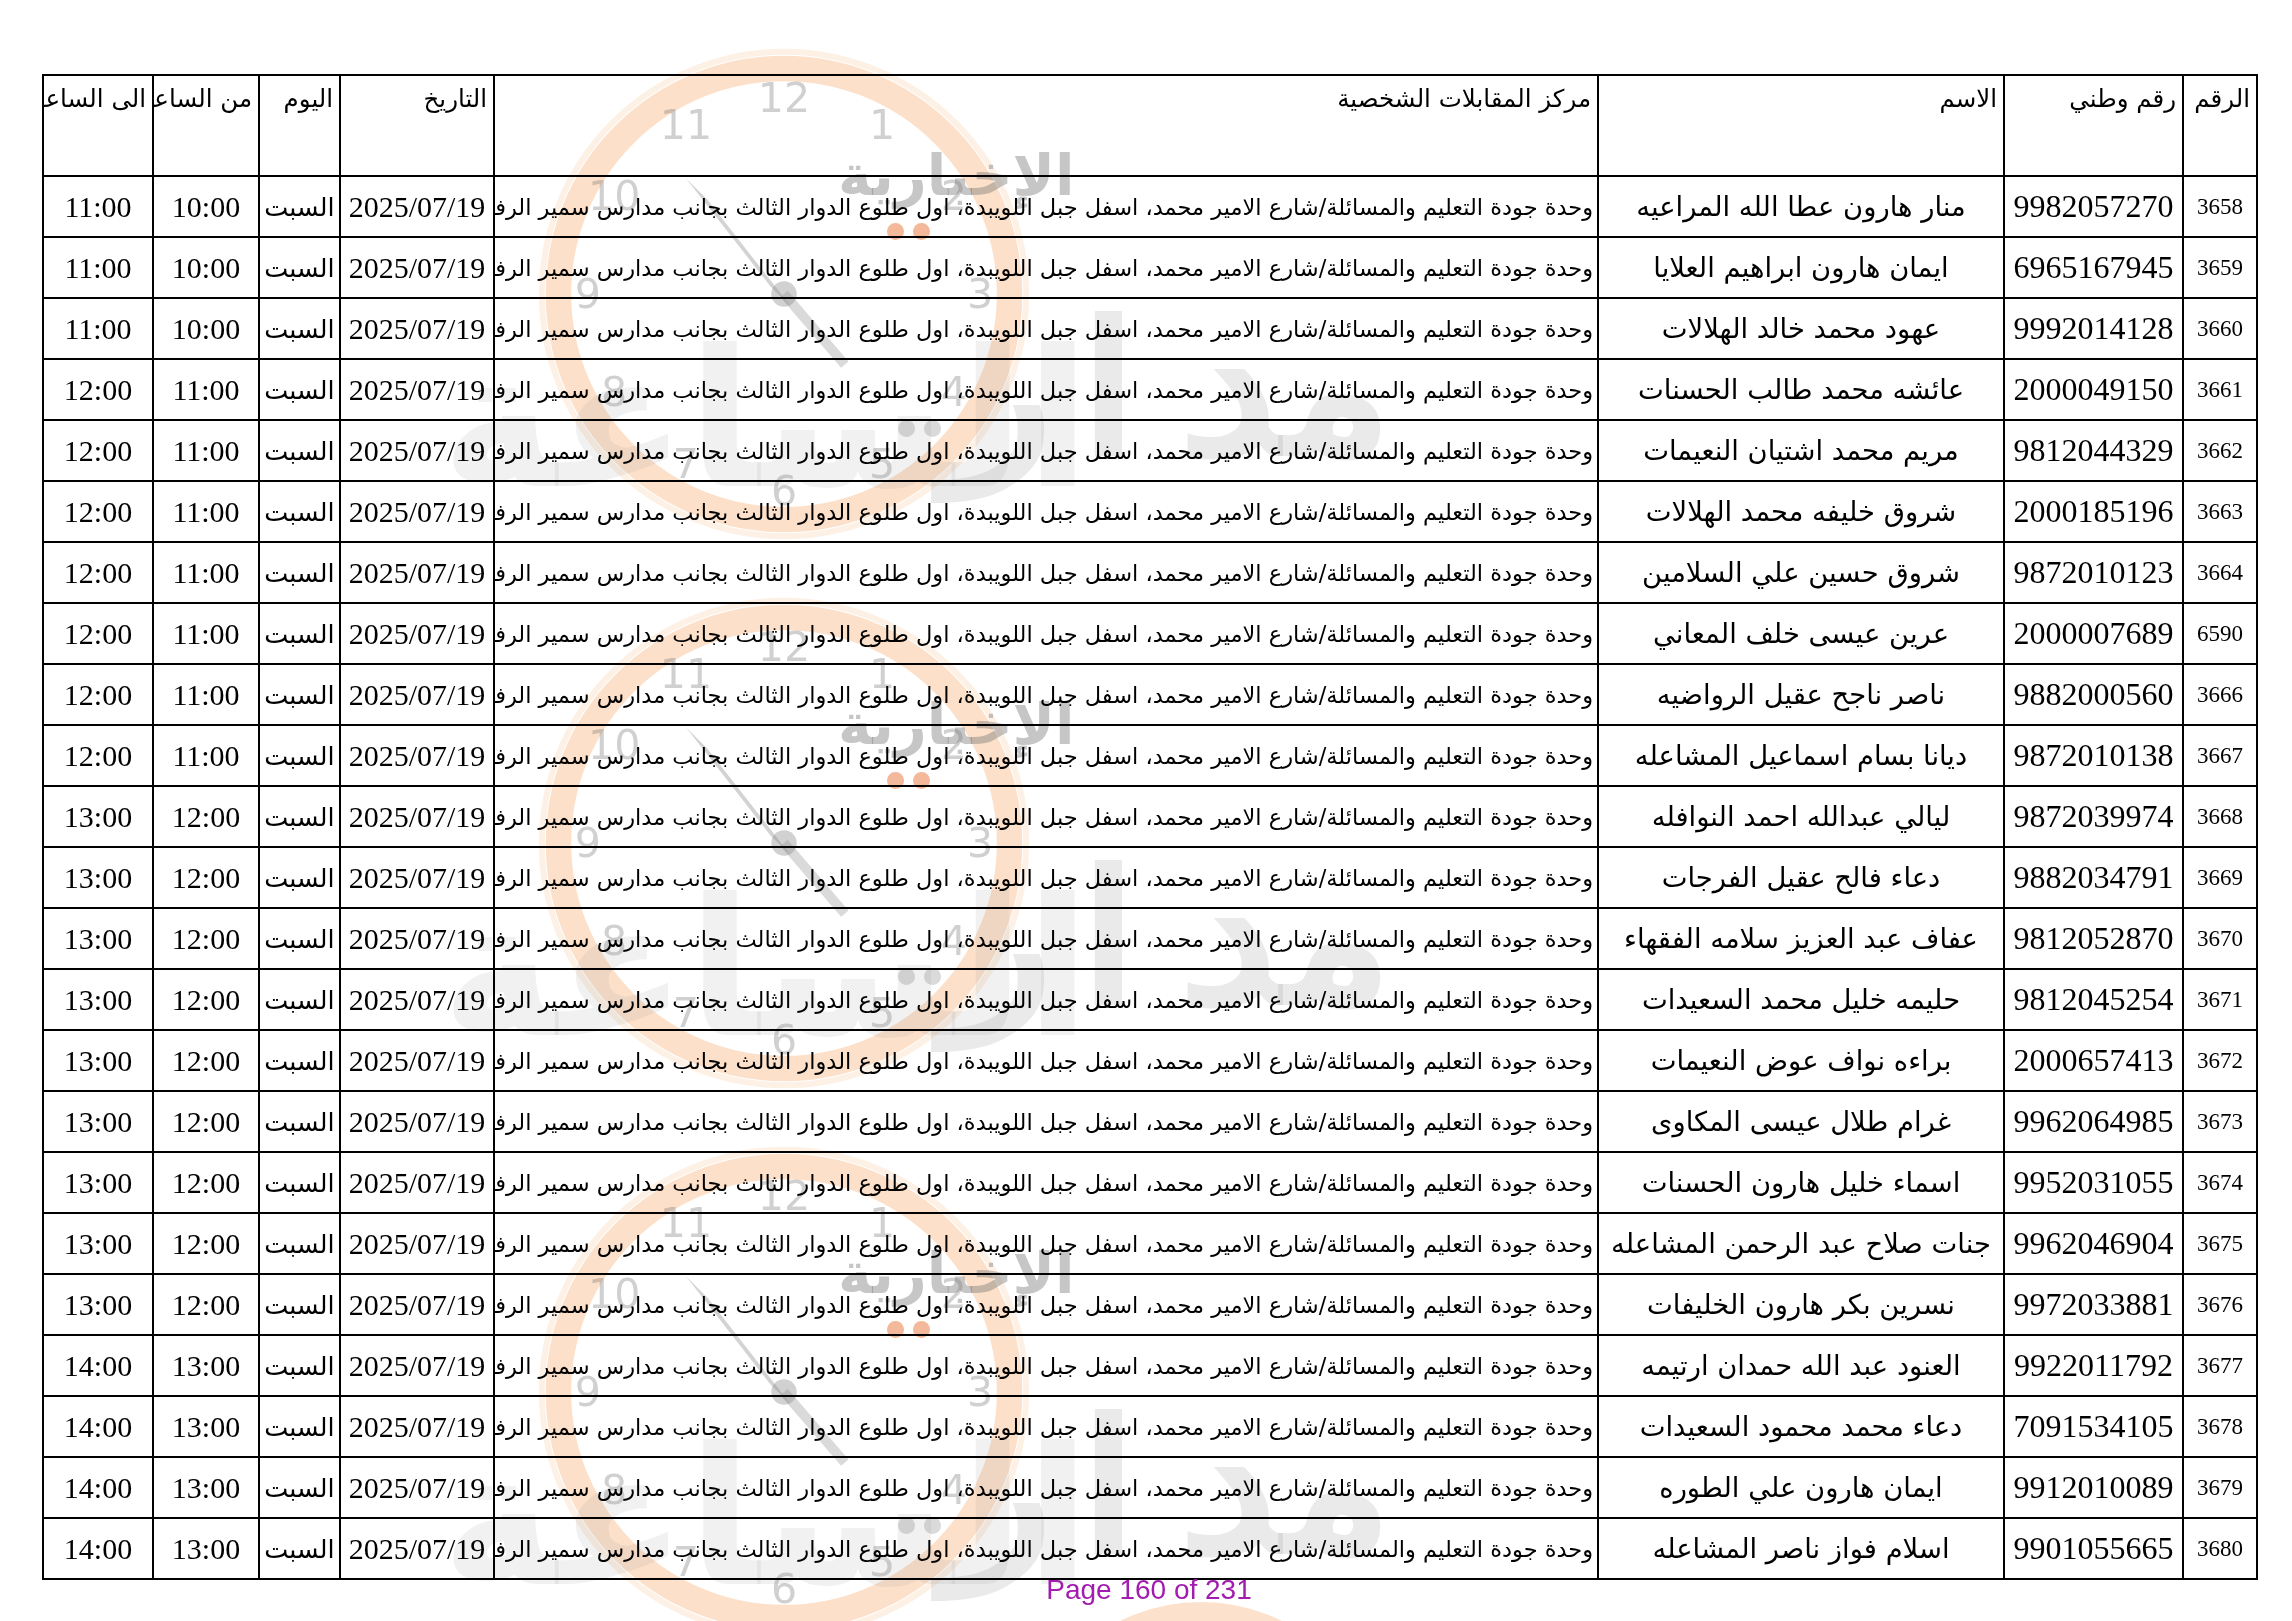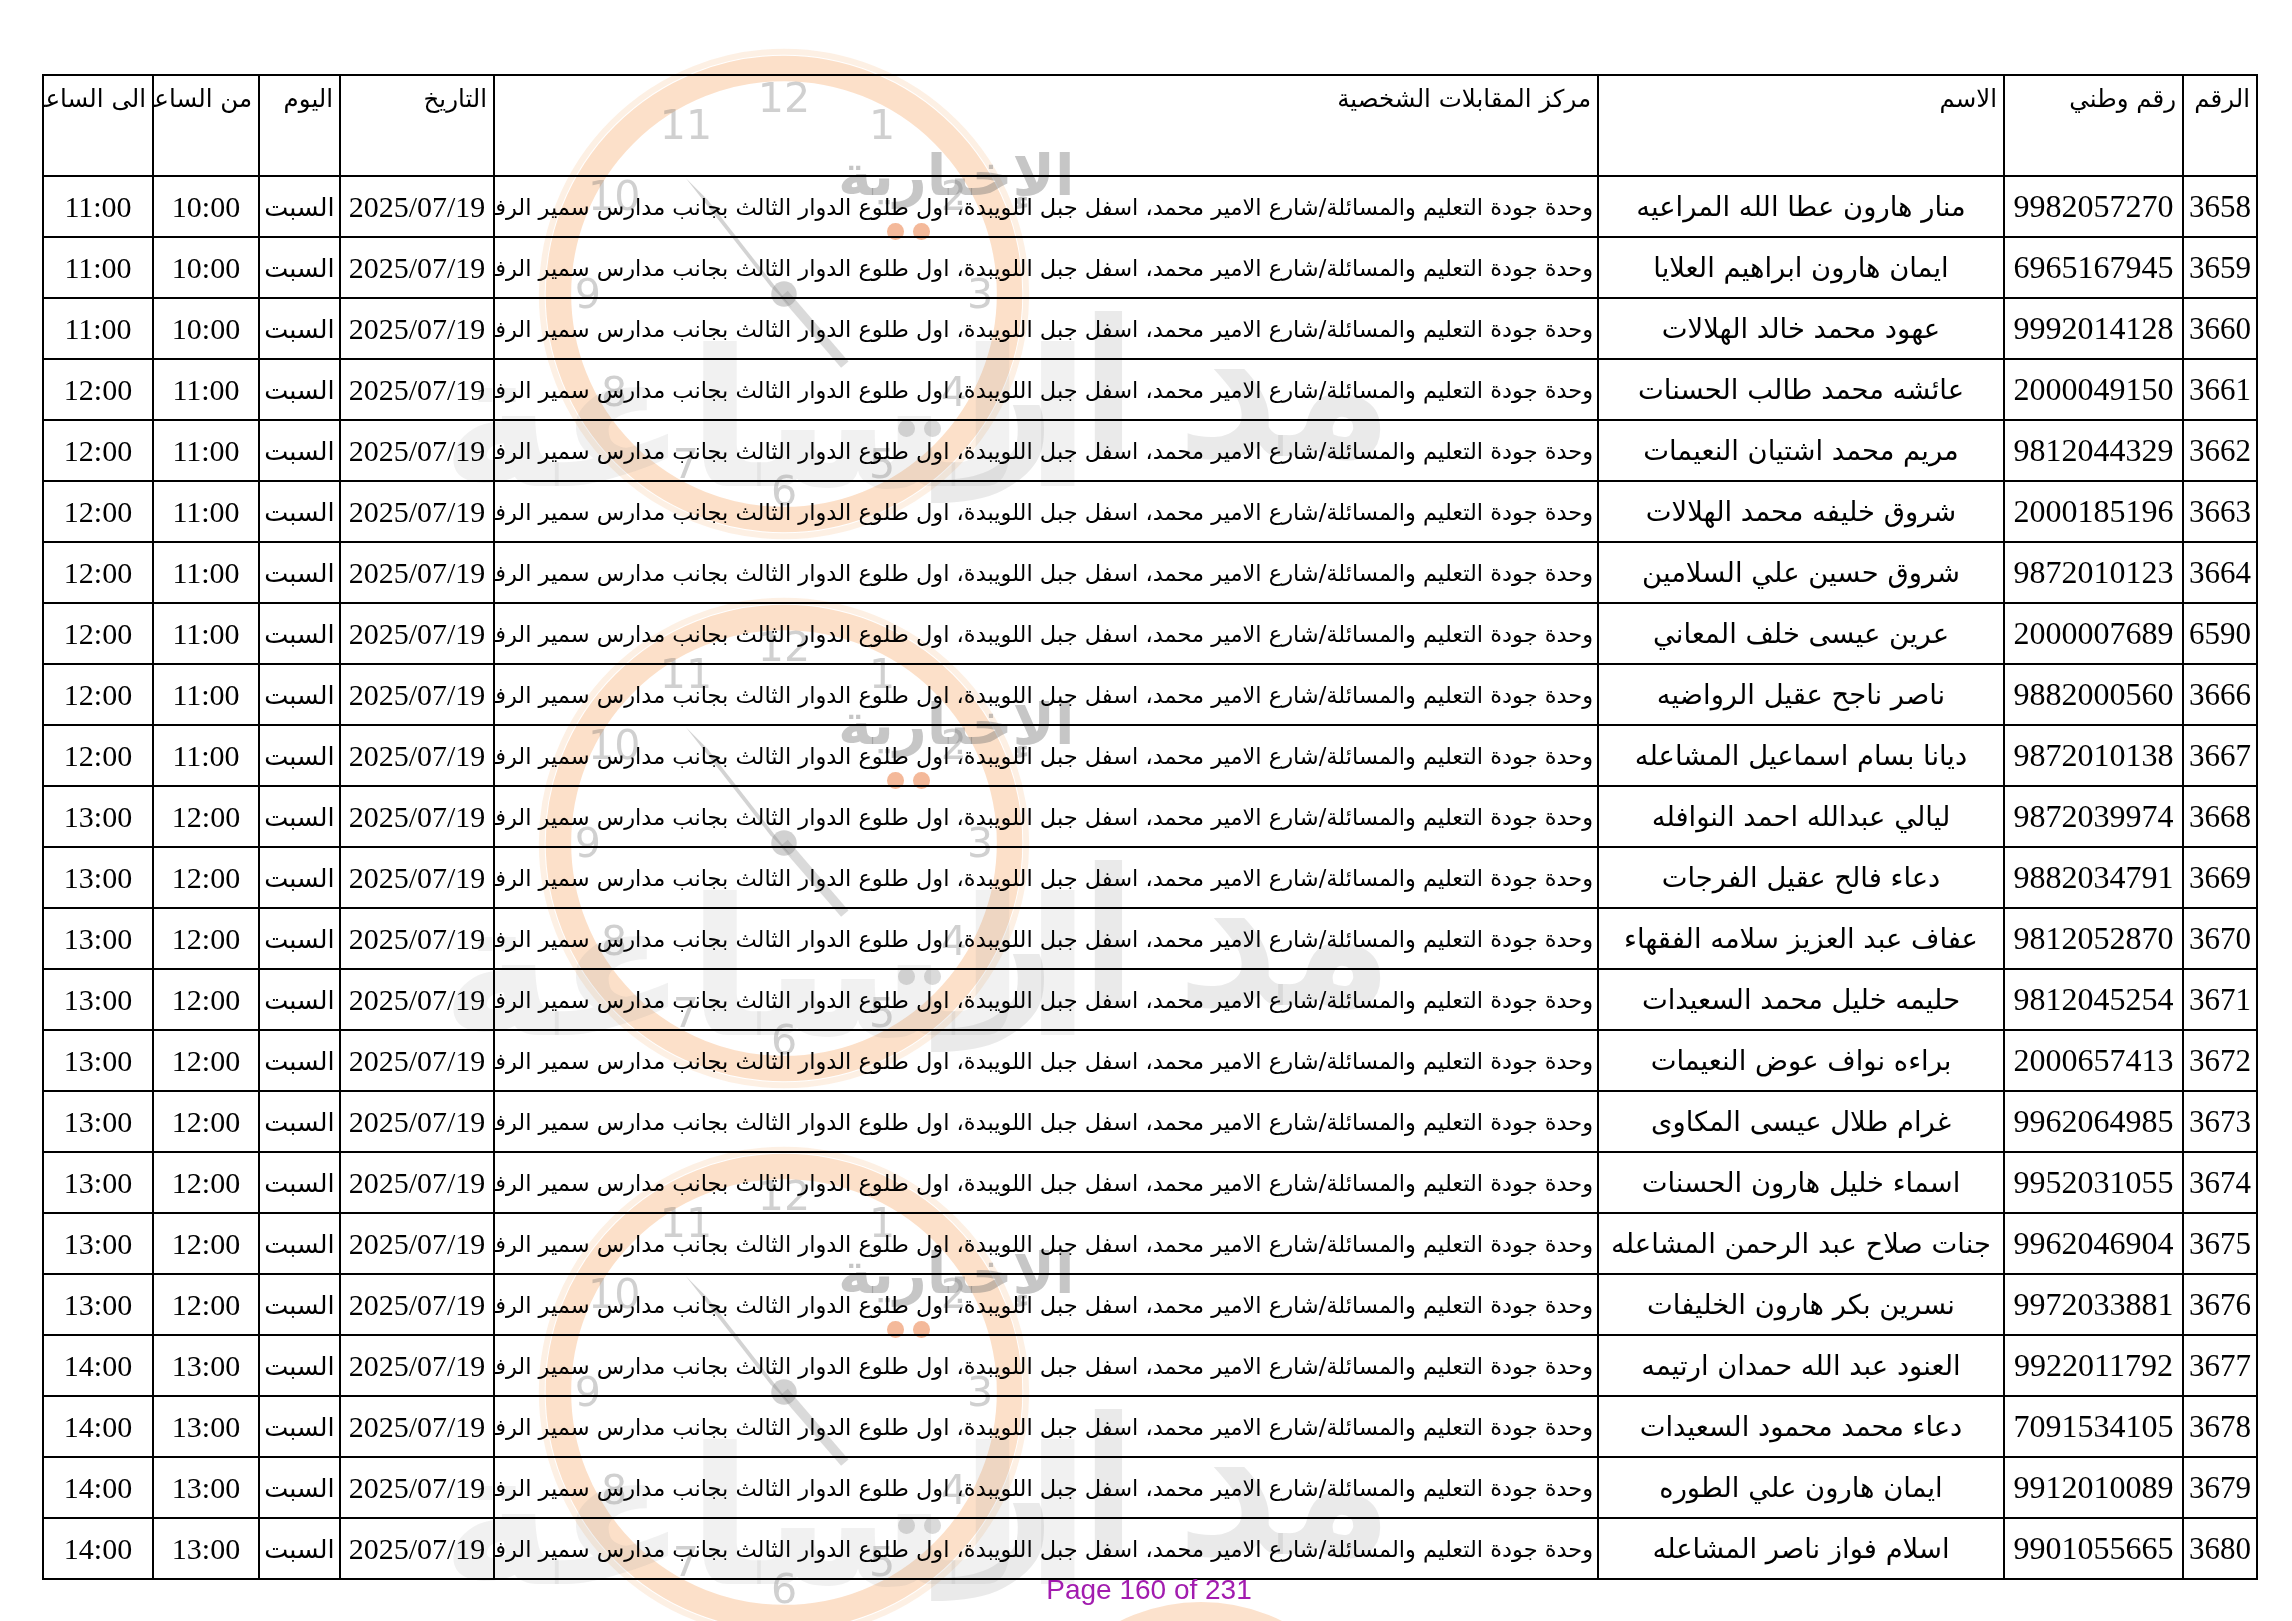--- a/index.html
+++ b/index.html
@@ -34,21 +34,21 @@
     border:2px solid #000;overflow:hidden;white-space:nowrap;
     background:transparent;font-weight:normal;
   }
   #sched thead tr{height:101px;}
   #sched tbody tr{height:61px;}
   #sched th{
     vertical-align:top;text-align:right;padding:7.8px 5.9px 0 3.9px;
     font-size:24.5px;font-family:"DejaVu Sans",sans-serif;
   }
   #sched td{vertical-align:middle;text-align:center;padding:0 3.9px;}
-  td.c-no{font-family:"Liberation Serif","DejaVu Serif",serif;font-size:31px;}
+  td.c-no{font-family:"Liberation Serif","DejaVu Serif",serif;font-size:23px;}
   td.c-nid{font-family:"Liberation Serif","DejaVu Serif",serif;font-size:32px;}
   td.c-name{font-size:27.4px;}
   td.c-center{font-size:22.5px;text-align:right;padding:0 5.9px 0 2px;}
   td.c-date{font-family:Liberation Serif, serif;font-size:30px;direction:ltr;margin-left:24px;}
   td.c-day{font-size:25.5px;}
   td.c-time{font-family:"Liberation Serif","DejaVu Serif",serif;font-size:30px;}
   
   #footer{
     position:absolute;left:42px;top:1574px;width:2214px;z-index:1;
     text-align:center;font-family:"Liberation Sans","DejaVu Sans",sans-serif;

